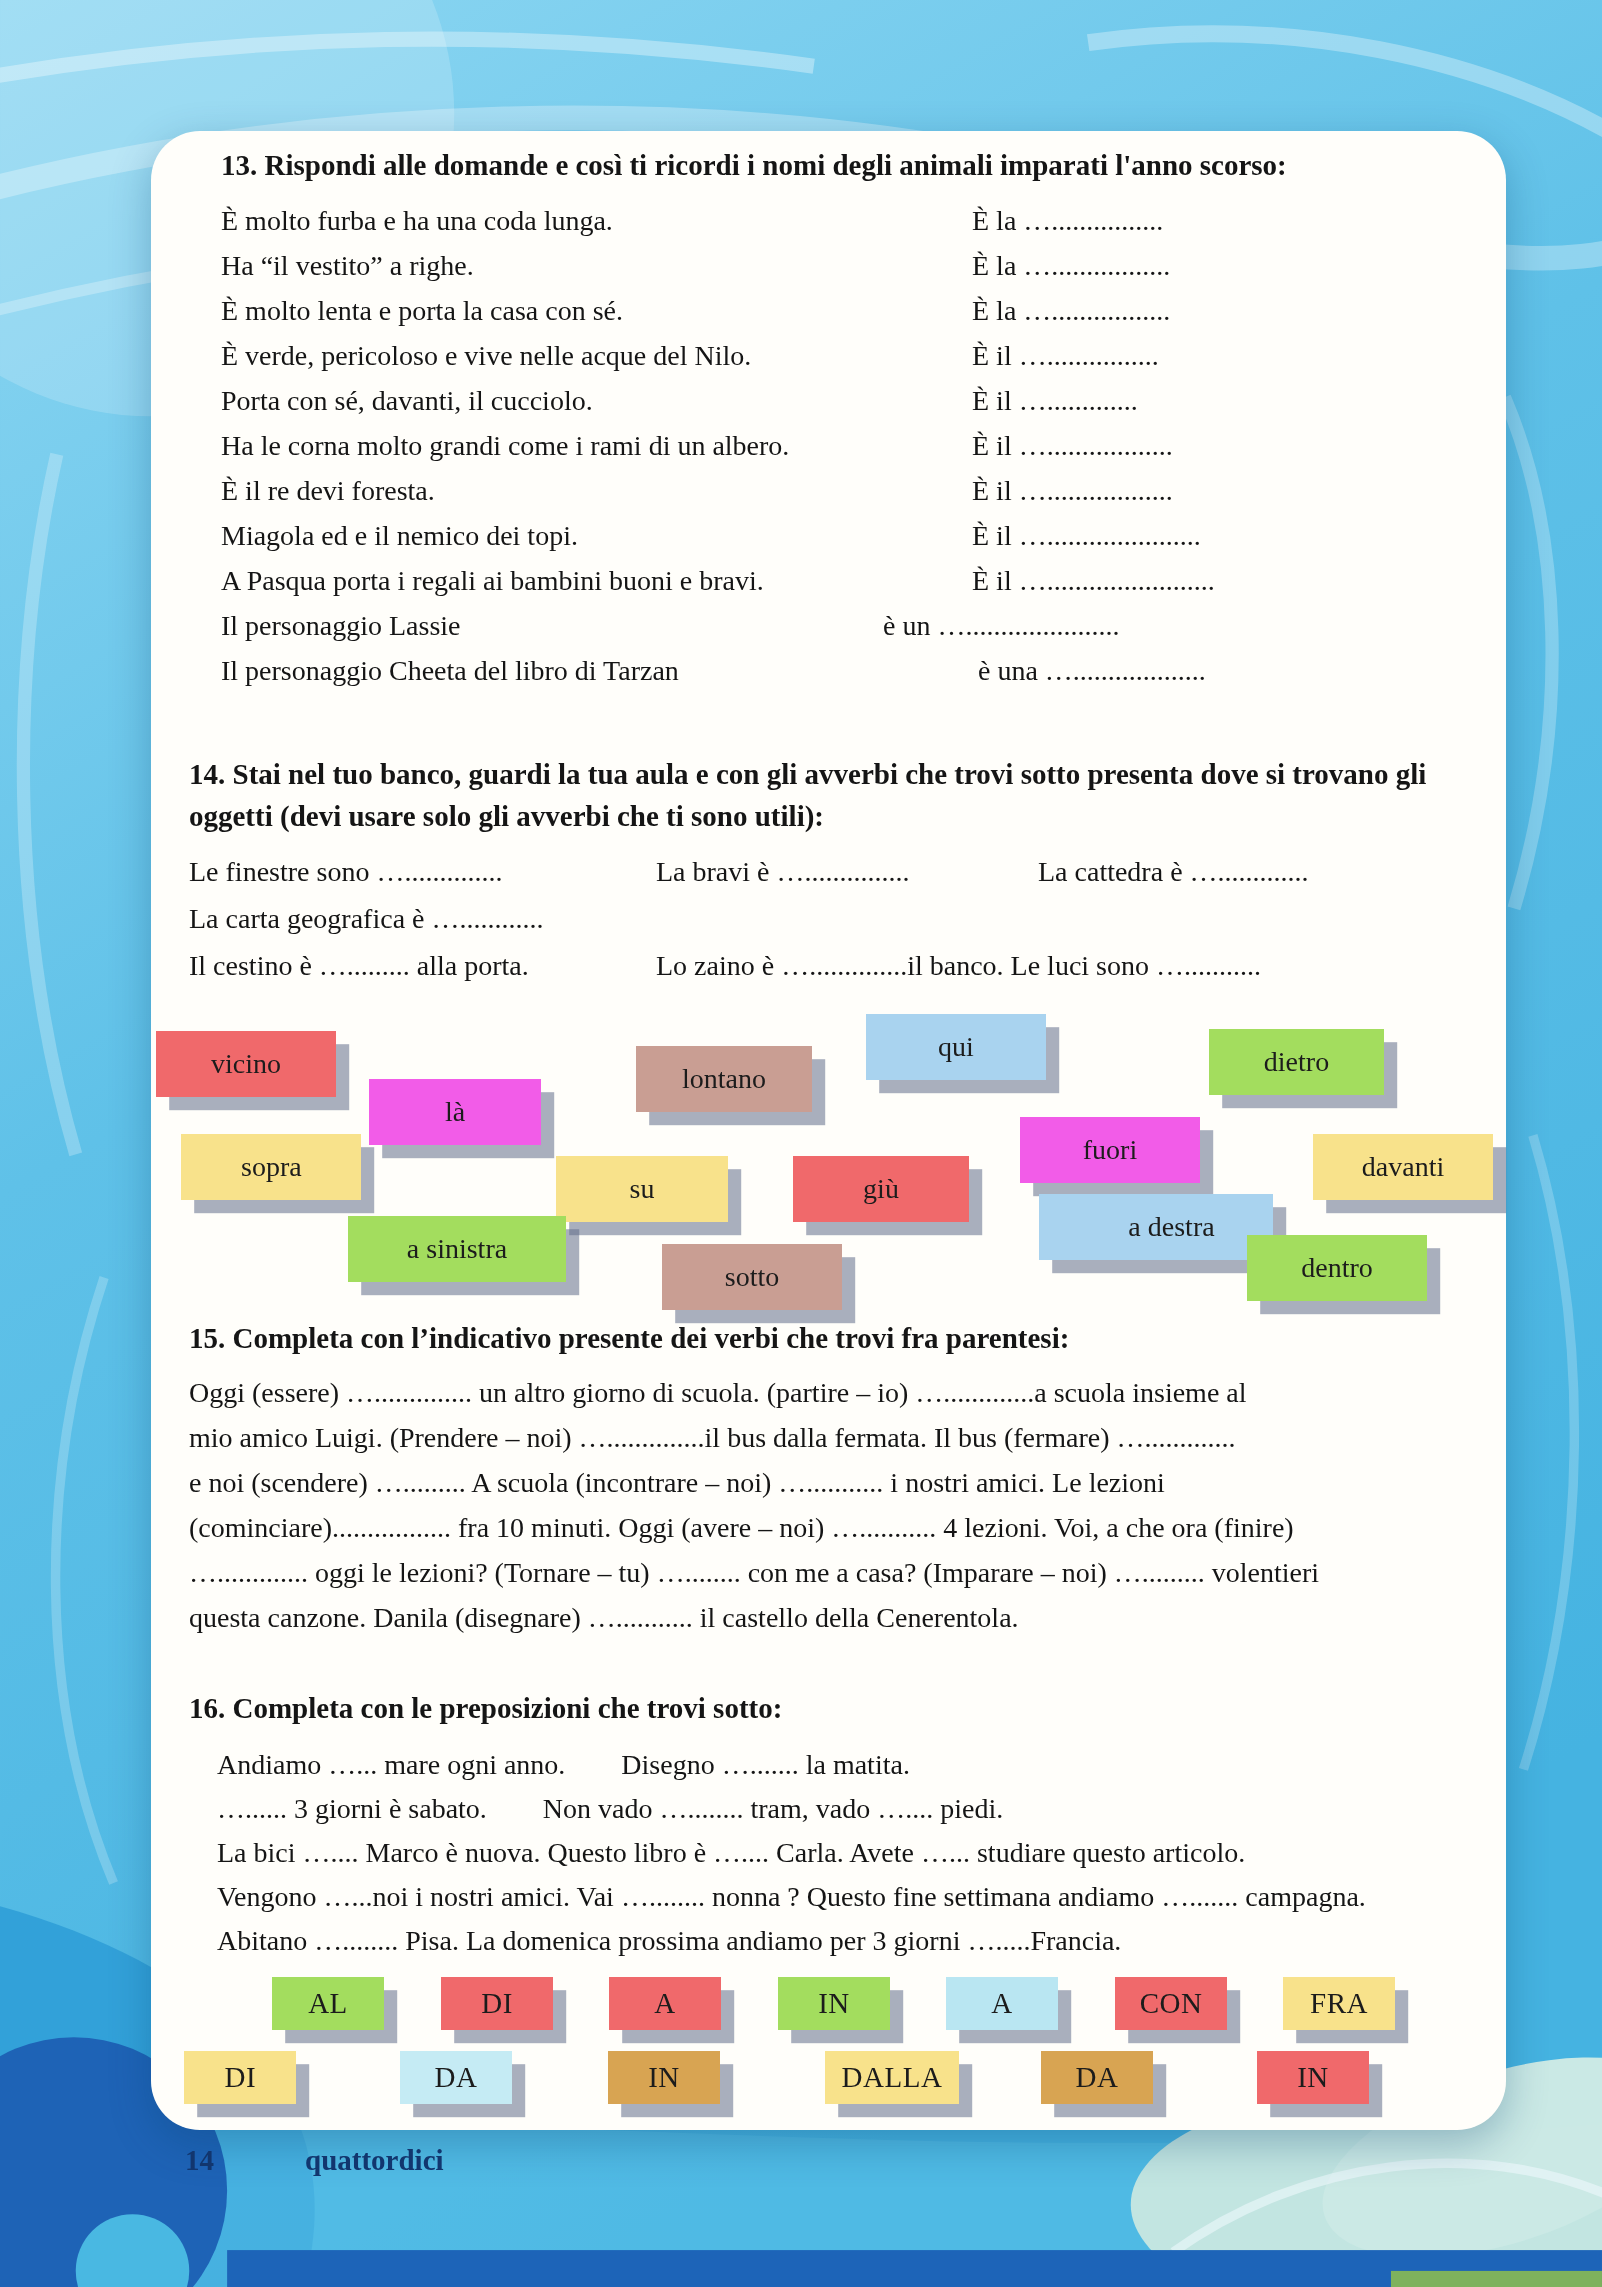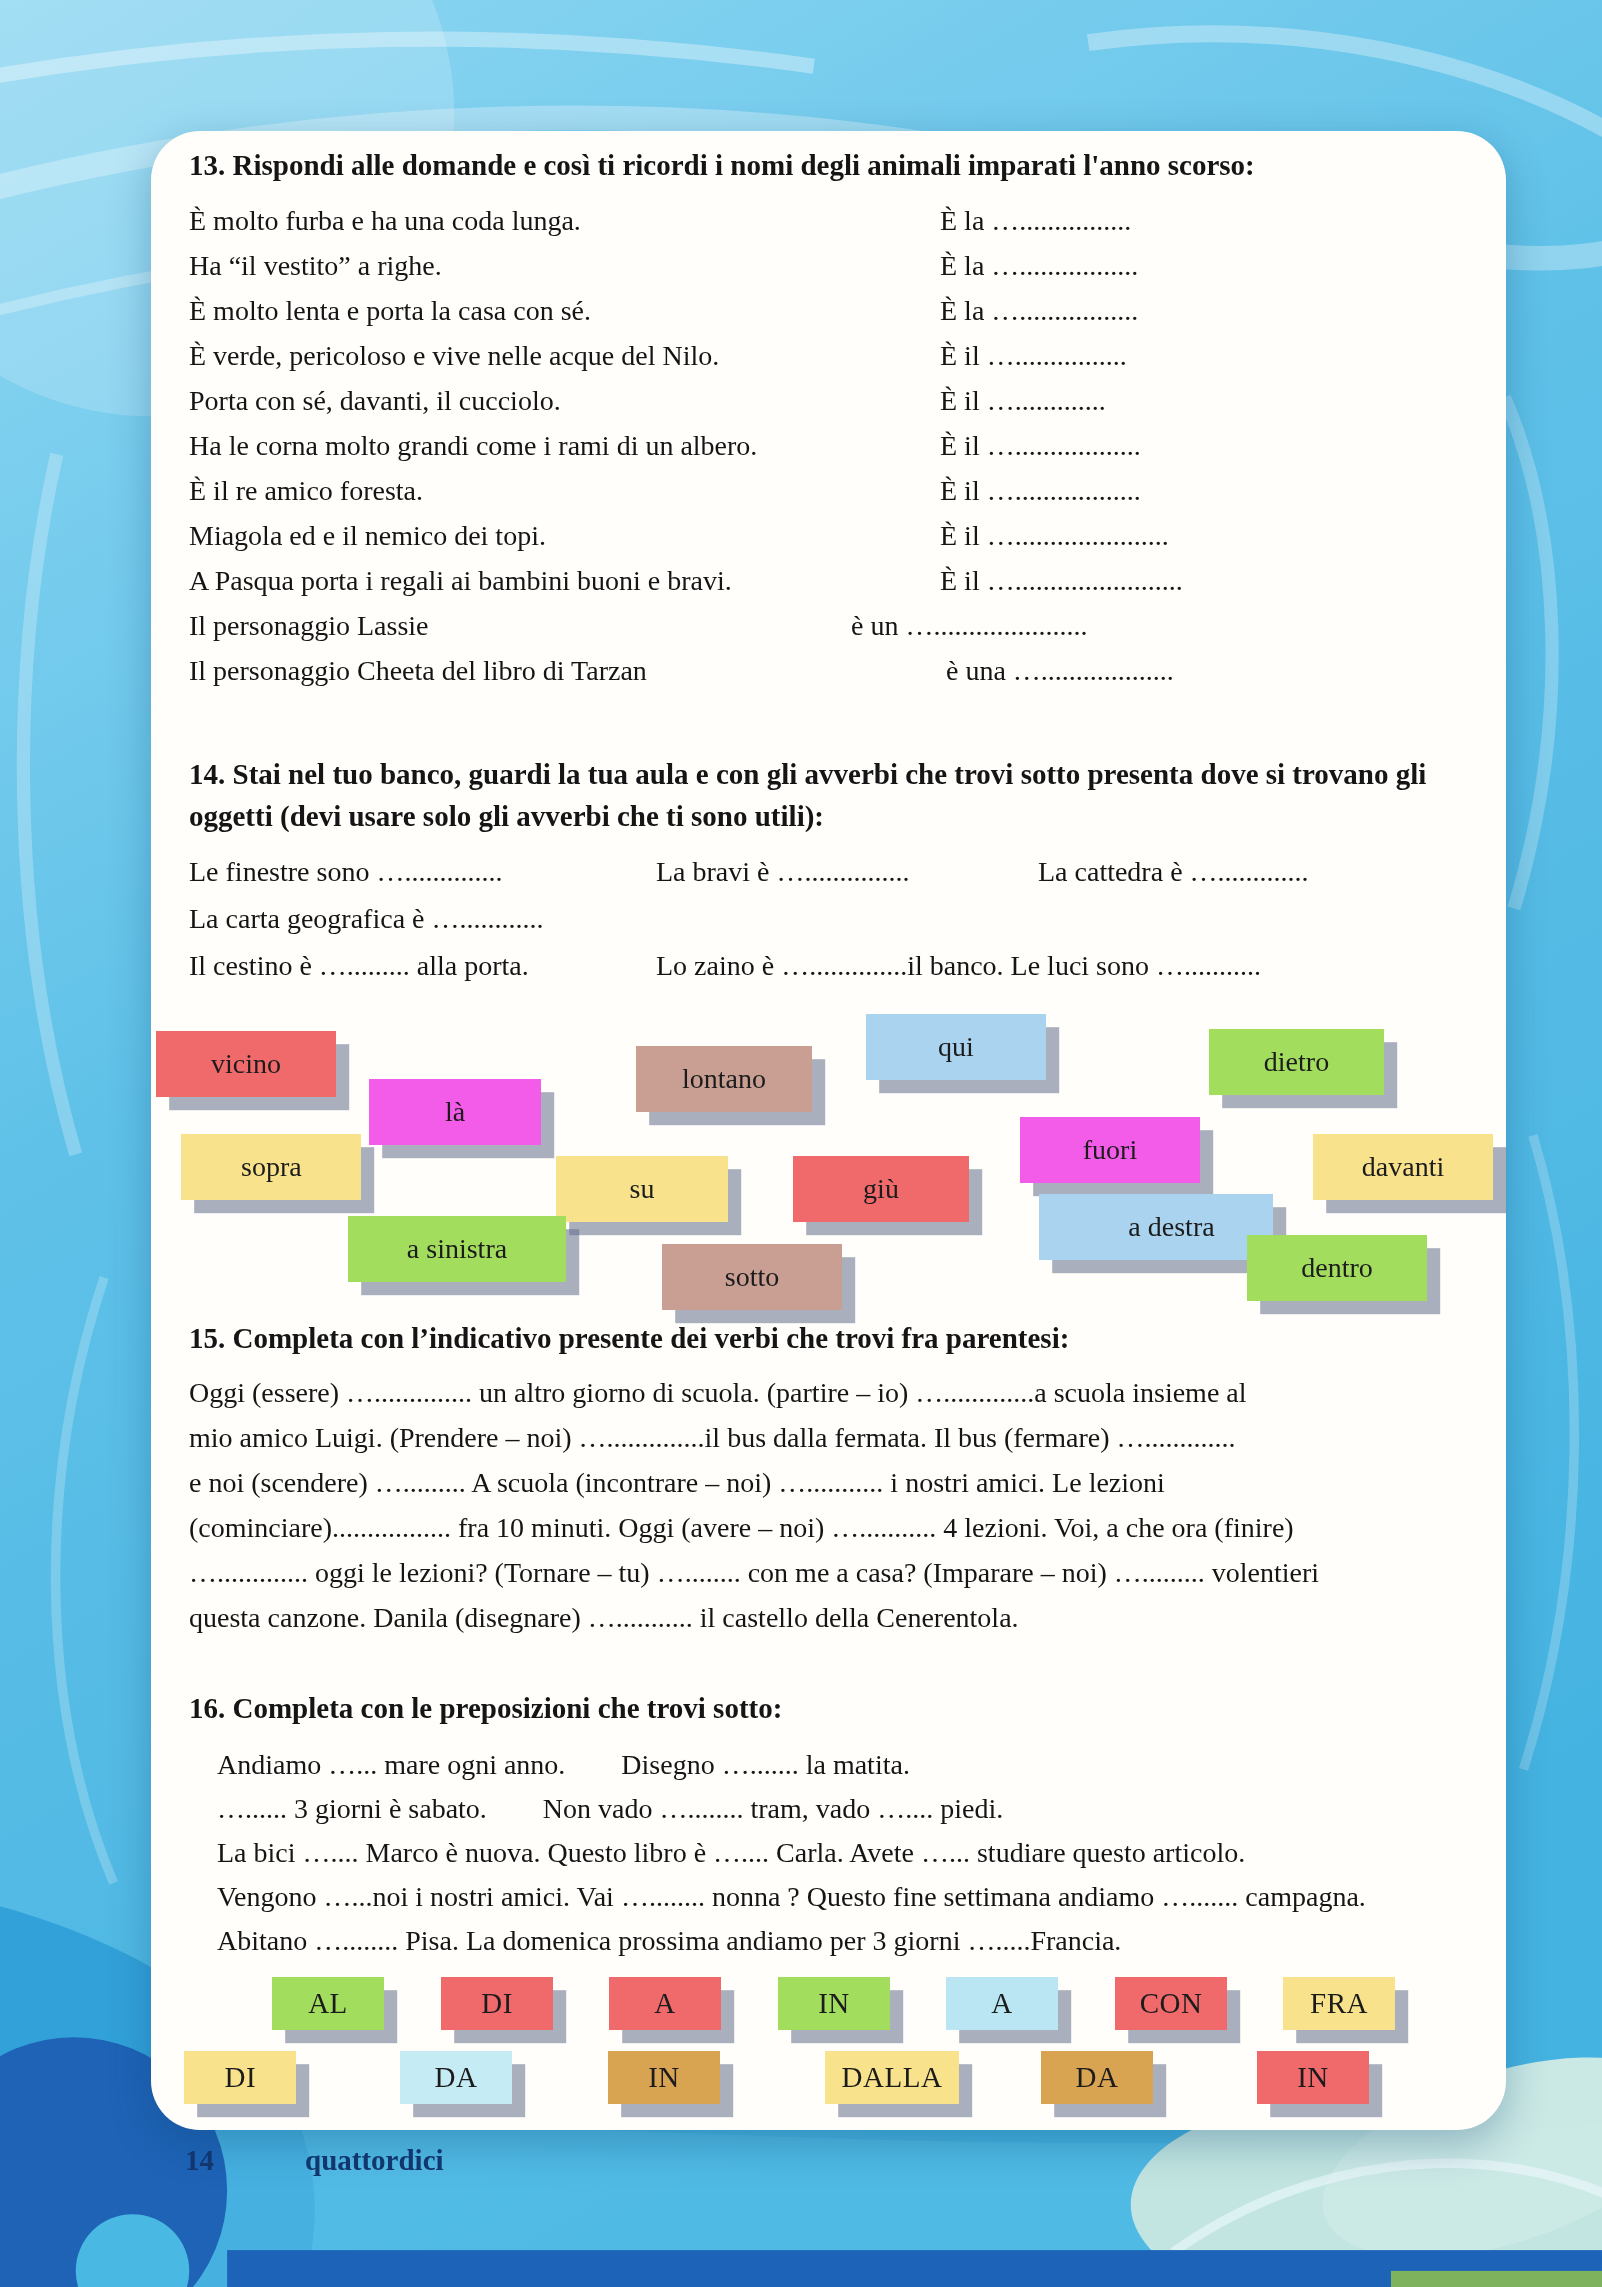--- a/index.html
+++ b/index.html
@@ -17,21 +17,21 @@
     box-sizing:border-box;
   }
   .content{position:absolute;left:38px;top:13.2px;right:34px;bottom:0;}
   .ex-title{font-weight:bold;font-size:29px;line-height:42px;}
   .qa-row{position:relative;height:45px;font-size:28px;white-space:nowrap;}
   .qa-answer{position:absolute;top:0;}
   .seg-line{position:relative;height:47px;font-size:28px;}
   .seg-line span{position:absolute;top:0;white-space:nowrap;}
   .para-line{font-size:28px;line-height:45px;white-space:nowrap;}
   .para-line.tight{line-height:44px;margin-left:28px;}
-  .sec-13{margin-top:0;}
+  .sec-13{margin-top:0;margin-left:32px;}
   .rows-13{margin-top:19px;}
   .sec-14{margin-top:53px;}
   .lines-14{margin-top:19px;}
   .adverb-chips{position:relative;height:301px;margin-top:5.7px;}
   .chip{
     position:absolute;height:66px;display:flex;align-items:center;justify-content:center;
     font-size:28px;color:#1c1c1c;
     box-shadow:13.2px 13.2px 0 rgba(99,110,138,.55);
   }
   .chip.prep{height:53px;font-size:29px;letter-spacing:0.5px;}
@@ -88,21 +88,21 @@
 
       <div class="sec-13">
         <div class="ex-title">13. Rispondi alle domande e così ti ricordi i nomi degli animali imparati l'anno scorso:</div>
         <div class="rows-13">
             <div class="qa-row"><span>È molto furba e ha una coda lunga.</span><span class="qa-answer" style="left: 751px;">È la …................</span></div>
             <div class="qa-row"><span>Ha “il vestito” a righe.</span><span class="qa-answer" style="left: 751px;">È la ….................</span></div>
             <div class="qa-row"><span>È molto lenta e porta la casa con sé.</span><span class="qa-answer" style="left: 751px;">È la ….................</span></div>
             <div class="qa-row"><span>È verde, pericoloso e vive nelle acque del Nilo.</span><span class="qa-answer" style="left: 751px;">È il …................</span></div>
             <div class="qa-row"><span>Porta con sé, davanti, il cucciolo.</span><span class="qa-answer" style="left: 751px;">È il ….............</span></div>
             <div class="qa-row"><span>Ha le corna molto grandi come i rami di un albero.</span><span class="qa-answer" style="left: 751px;">È il …..................</span></div>
-            <div class="qa-row"><span>È il re amico foresta.</span><span class="qa-answer" style="left: 751px;">È il …..................</span></div>
+            <div class="qa-row"><span>È il re devi foresta.</span><span class="qa-answer" style="left: 751px;">È il …..................</span></div>
             <div class="qa-row"><span>Miagola ed e il nemico dei topi.</span><span class="qa-answer" style="left: 751px;">È il …......................</span></div>
             <div class="qa-row"><span>A Pasqua porta i regali ai bambini buoni e bravi.</span><span class="qa-answer" style="left: 751px;">È il …........................</span></div>
             <div class="qa-row"><span>Il personaggio Lassie</span><span class="qa-answer" style="left: 662px;">è un …......................</span></div>
             <div class="qa-row"><span>Il personaggio Cheeta del libro di Tarzan</span><span class="qa-answer" style="left: 757px;">è una …...................</span></div>
           </div>
       </div>
 
       <div class="sec-14">
         <div class="ex-title">14. Stai nel tuo banco, guardi la tua aula e con gli avverbi che trovi sotto presenta dove si trovano gli oggetti (devi usare solo gli avverbi che ti sono utili):</div>
         <div class="lines-14">

